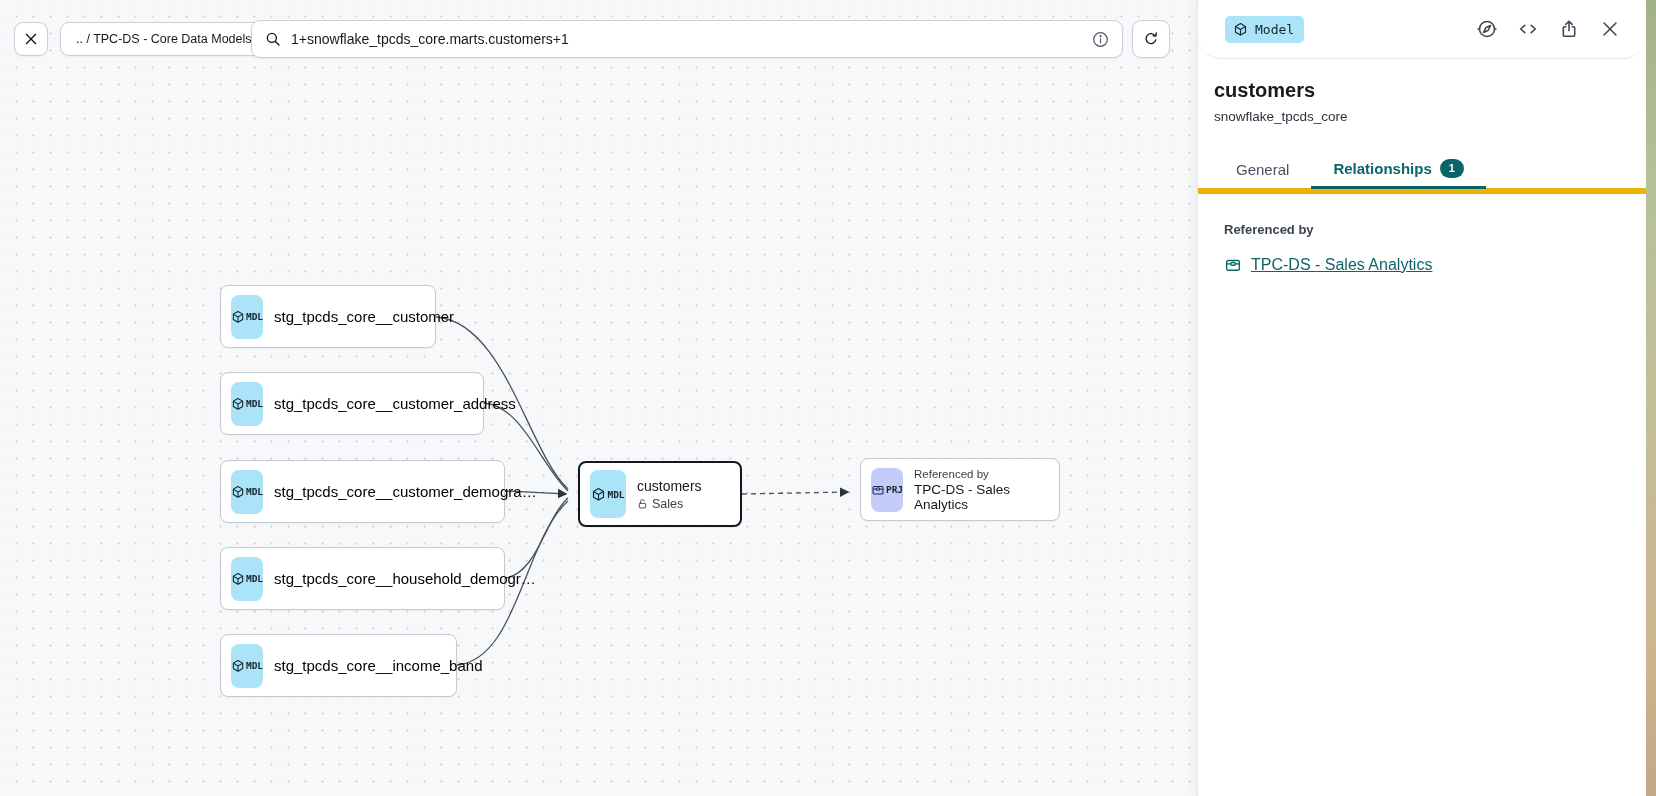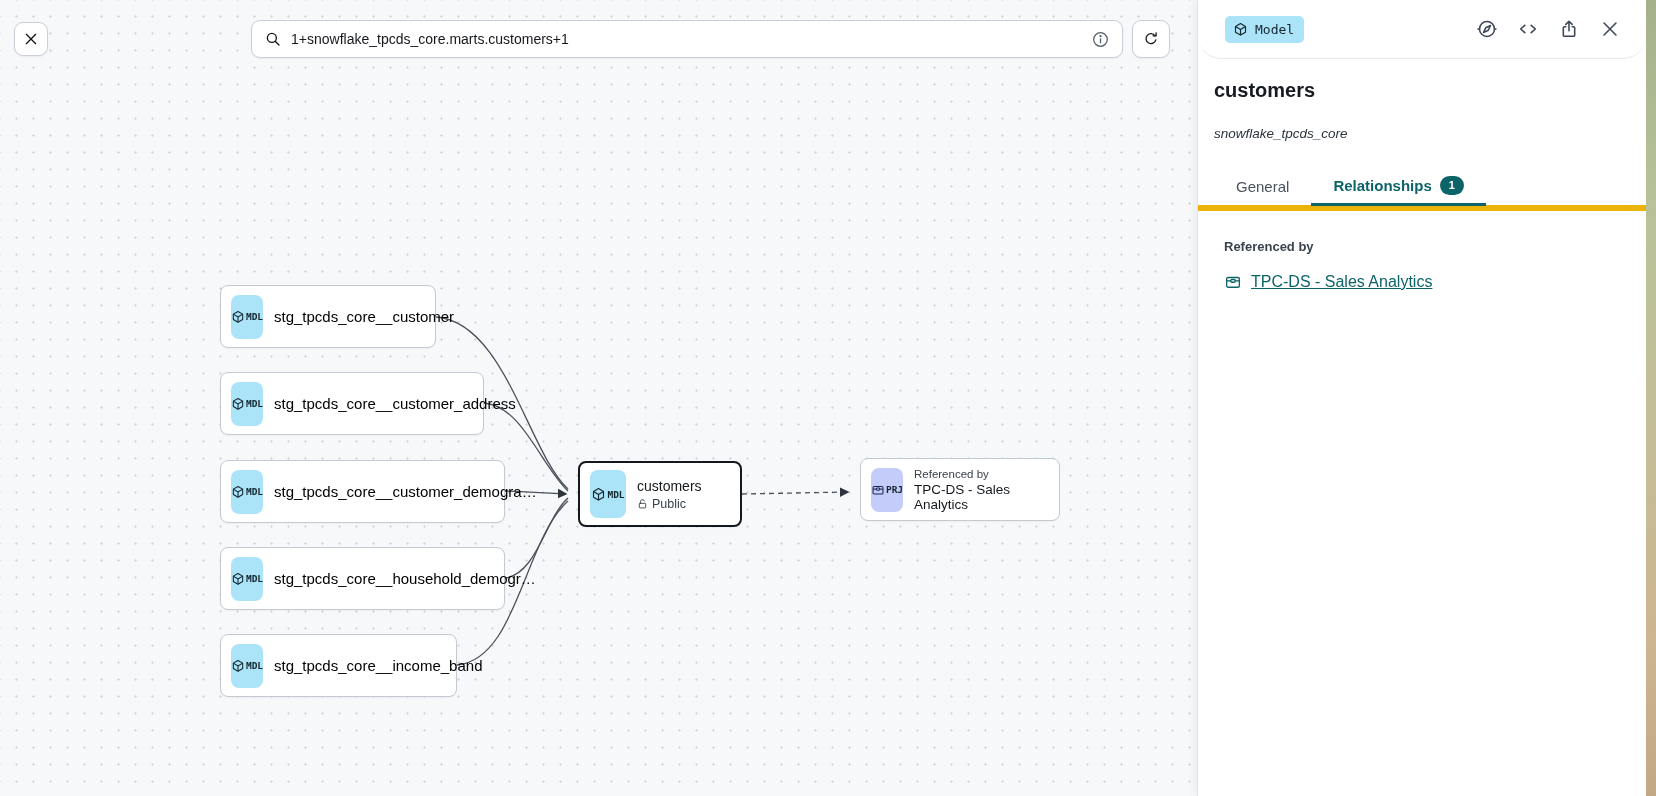--- a/index.html
+++ b/index.html
@@ -72,21 +72,21 @@
   .type-badge {
     display:flex; align-items:center; gap:7px; background:#abe3f9; border-radius:5px;
     height:27px; padding:0 10px 0 8px;
     font-family:"DejaVu Sans Mono","Liberation Mono",monospace; font-size:13px; color:#14262e;
   }
   .topbar-actions { margin-left:auto; display:flex; align-items:center; gap:13px; }
   .action-icon { width:28px; height:28px; cursor:pointer; color:#3c4654; }
 
   .panel-header { padding:20px 16px 0 16px; }
   .panel-title { font-size:20px; font-weight:bold; color:#161b21; }
-  .panel-subtitle { font-size:13.5px; color:#2b333d; margin-top:24px;font-style:italic; }
+  .panel-subtitle { font-size:13.5px; color:#2b333d; margin-top:7px; }
 
   .tabs { display:flex; align-items:stretch; margin-top:26px; border-bottom:6px solid #eab308; padding-left:16px; height:44px; }
   .tab { display:flex; align-items:center; gap:8px; padding:0 22px; font-size:15px; color:#49525e; cursor:pointer; }
   .tab.active { color:#0d6468; font-weight:bold; border-bottom:3px solid #0d6468; margin-bottom:-1px; }
   .tab-count {
     background:#0d6468; color:#fff; font-size:11px; font-weight:bold;
     min-width:24px; height:19px; border-radius:10px; display:flex; align-items:center; justify-content:center;
   }
 
   .panel-section { padding:28px 26px 0 26px; }
@@ -121,20 +121,23 @@
     </g>
   </svg>
 
   <div class="chip close-btn">
     <span class="icon">
       <svg width="16" height="16" viewBox="0 0 24 24" fill="none" stroke="#14181d" stroke-width="2" stroke-linecap="round">
           <path d="M5 5l14 14M19 5L5 19"></path>
         </svg>
     </span>
   </div>
+  <div class="chip breadcrumb-chip">
+    <span>.. / TPC-DS - Core Data Models</span>
+  </div>
   <div class="search-bar">
     <span class="icon">
       <svg width="18" height="18" viewBox="0 0 24 24" fill="none" stroke="#14181d" stroke-width="1.8" stroke-linecap="round">
           <circle cx="10.5" cy="10.5" r="6"></circle>
           <path d="M15.2 15.2L20 20"></path>
         </svg>
     </span>
     <input type="text" value="1+snowflake_tpcds_core.marts.customers+1" style="">
     <span class="icon">
       <svg width="19" height="19" viewBox="0 0 24 24" fill="none" stroke="#555e69" stroke-width="1.6" stroke-linecap="round">
@@ -230,21 +233,21 @@
     </span>
     <span>
       <span class="node-title" style="display:block;">customers</span>
       <span class="node-sub">
         <span class="icon">
             <svg width="11" height="12" viewBox="0 0 24 24" fill="none" stroke="#39424c" stroke-width="2" stroke-linecap="round">
               <path d="M7.5 10.5V7a4.5 4.5 0 0 1 8.7-1.6"></path>
               <rect x="5" y="10.5" width="14" height="10" rx="1.8"></rect>
             </svg>
           </span>
-        <span>Public</span>
+        <span>Sales</span>
       </span>
     </span>
   </div>
 
   <div class="node" style="left:860px;top:458px;width:200px;height:63px;">
     <span class="node-badge prj">
       <span class="icon">
           <svg width="14" height="14" viewBox="0 0 24 24" fill="none" stroke="#1c2450" stroke-width="1.8" stroke-linejoin="round">
             <rect x="3.5" y="6" width="17" height="13" rx="2"></rect>
             <path d="M3.5 10.5h17"></path>

